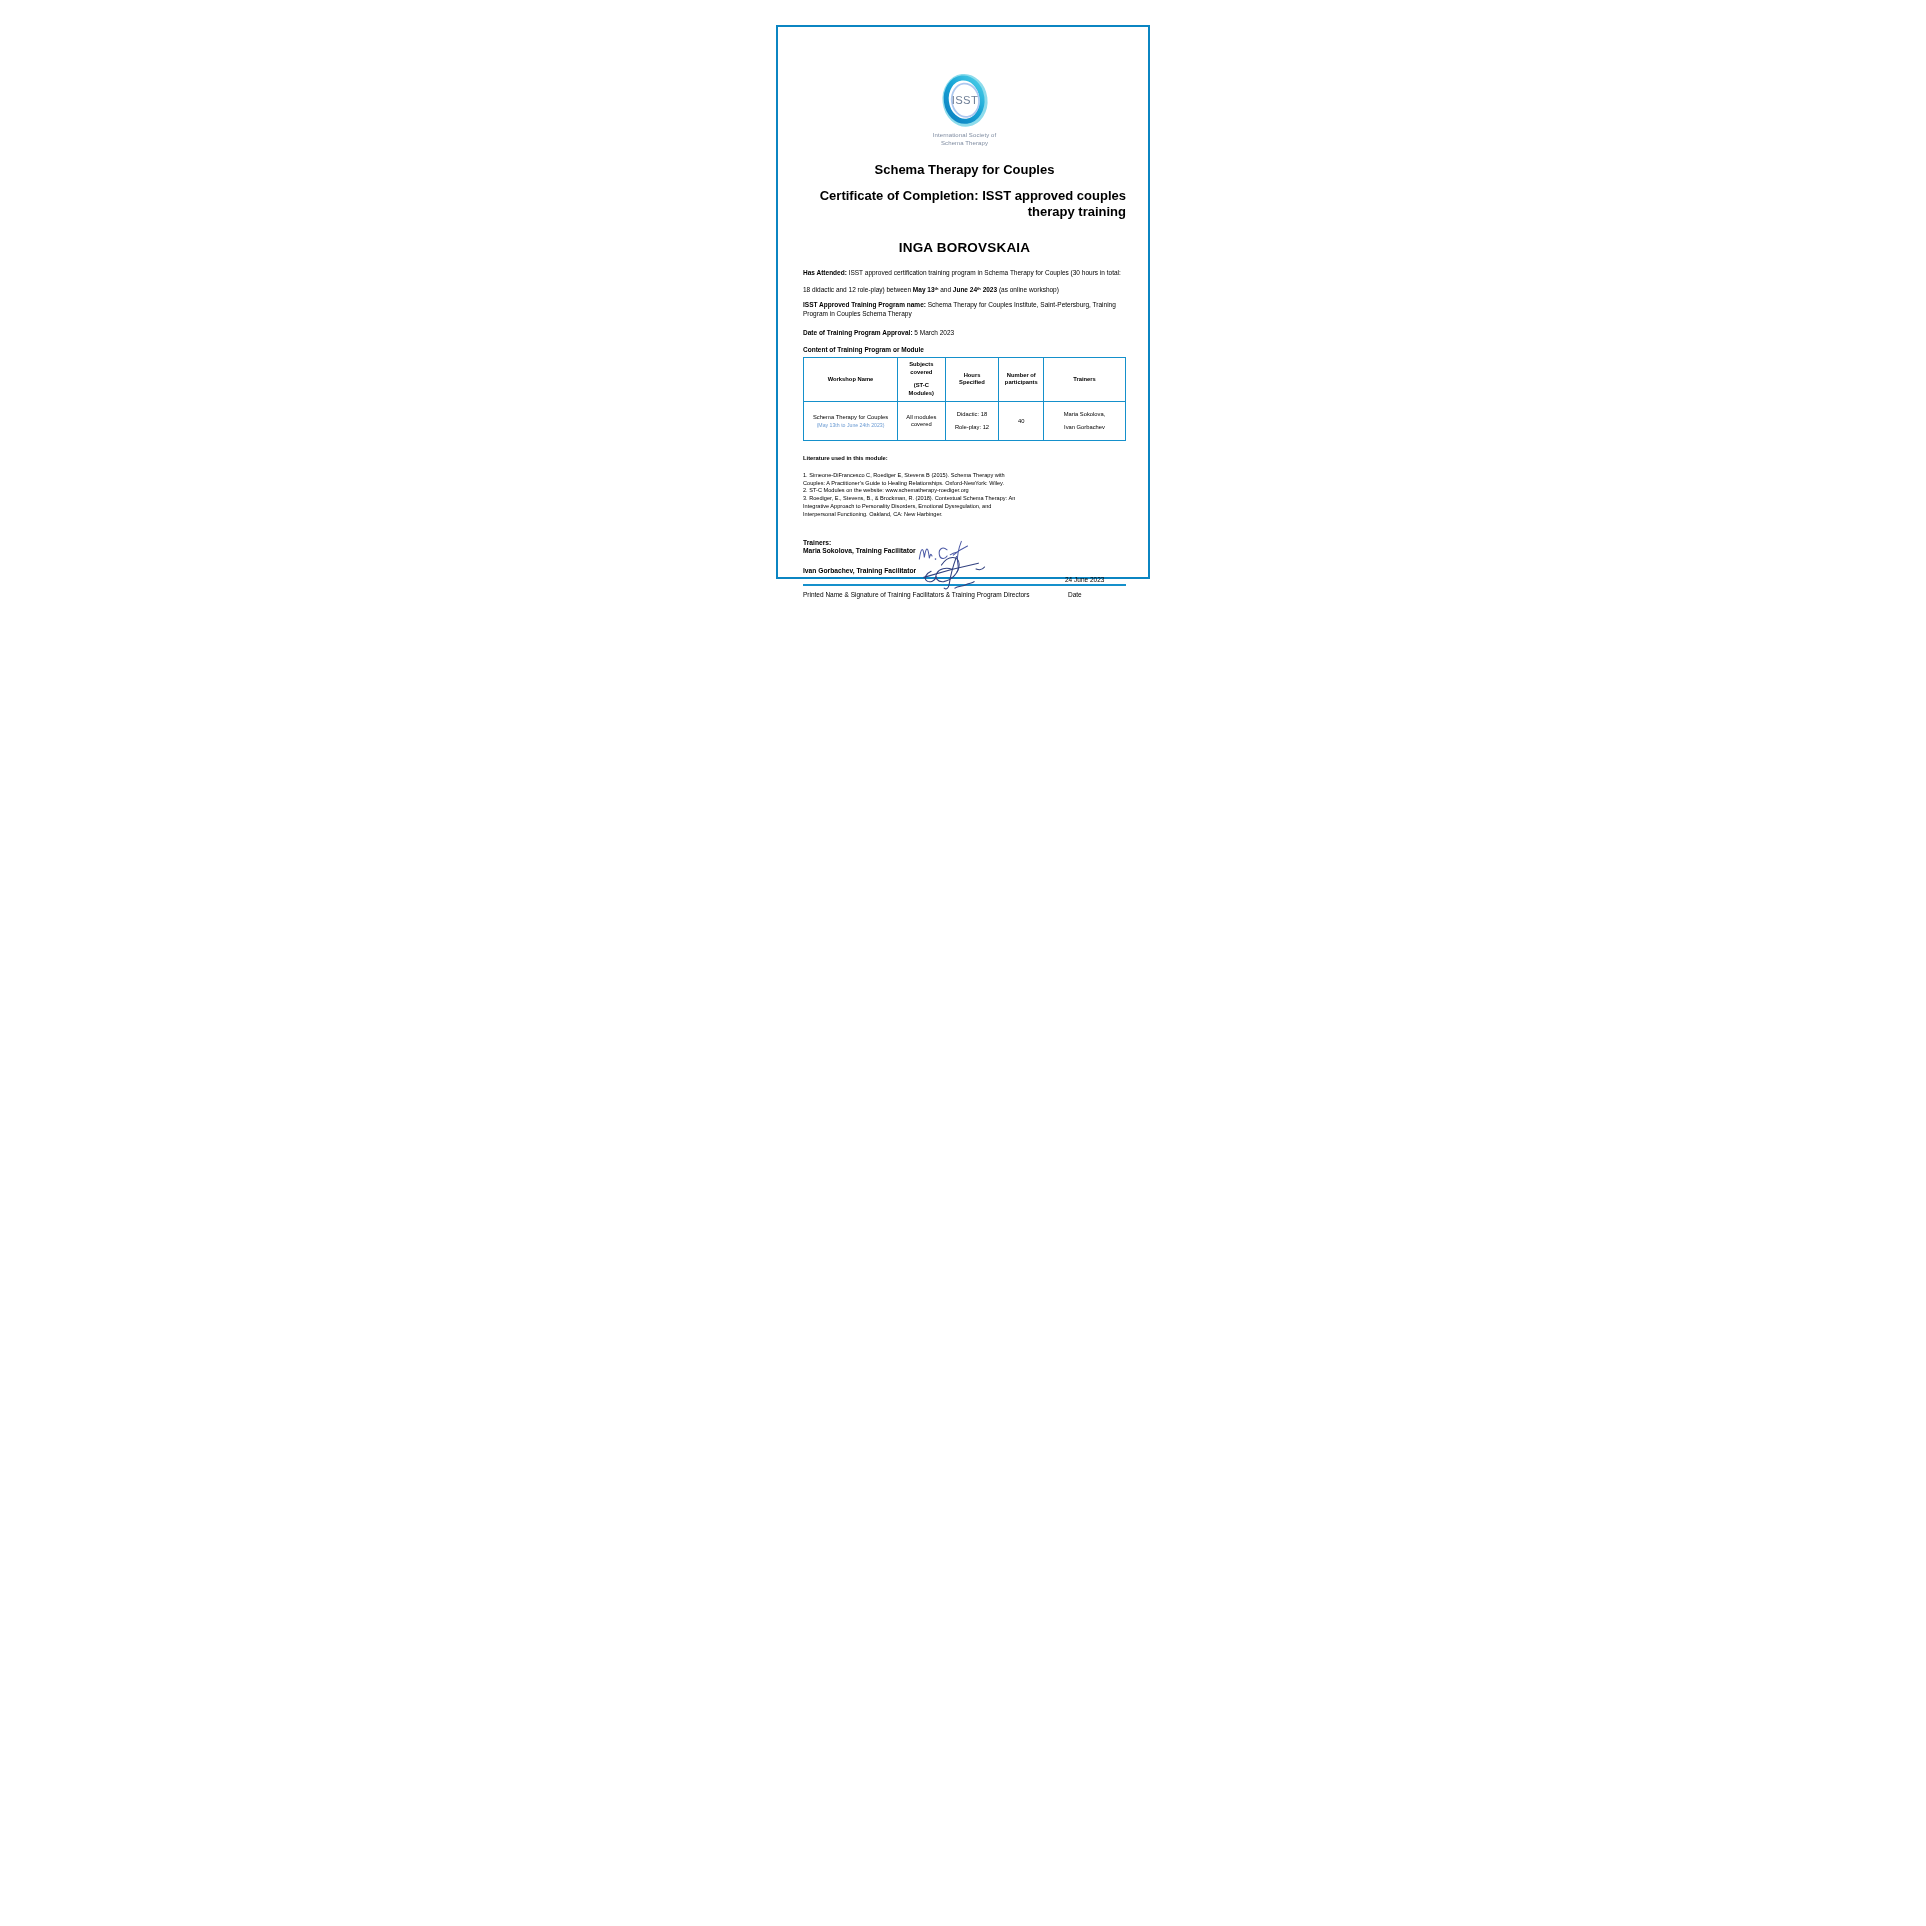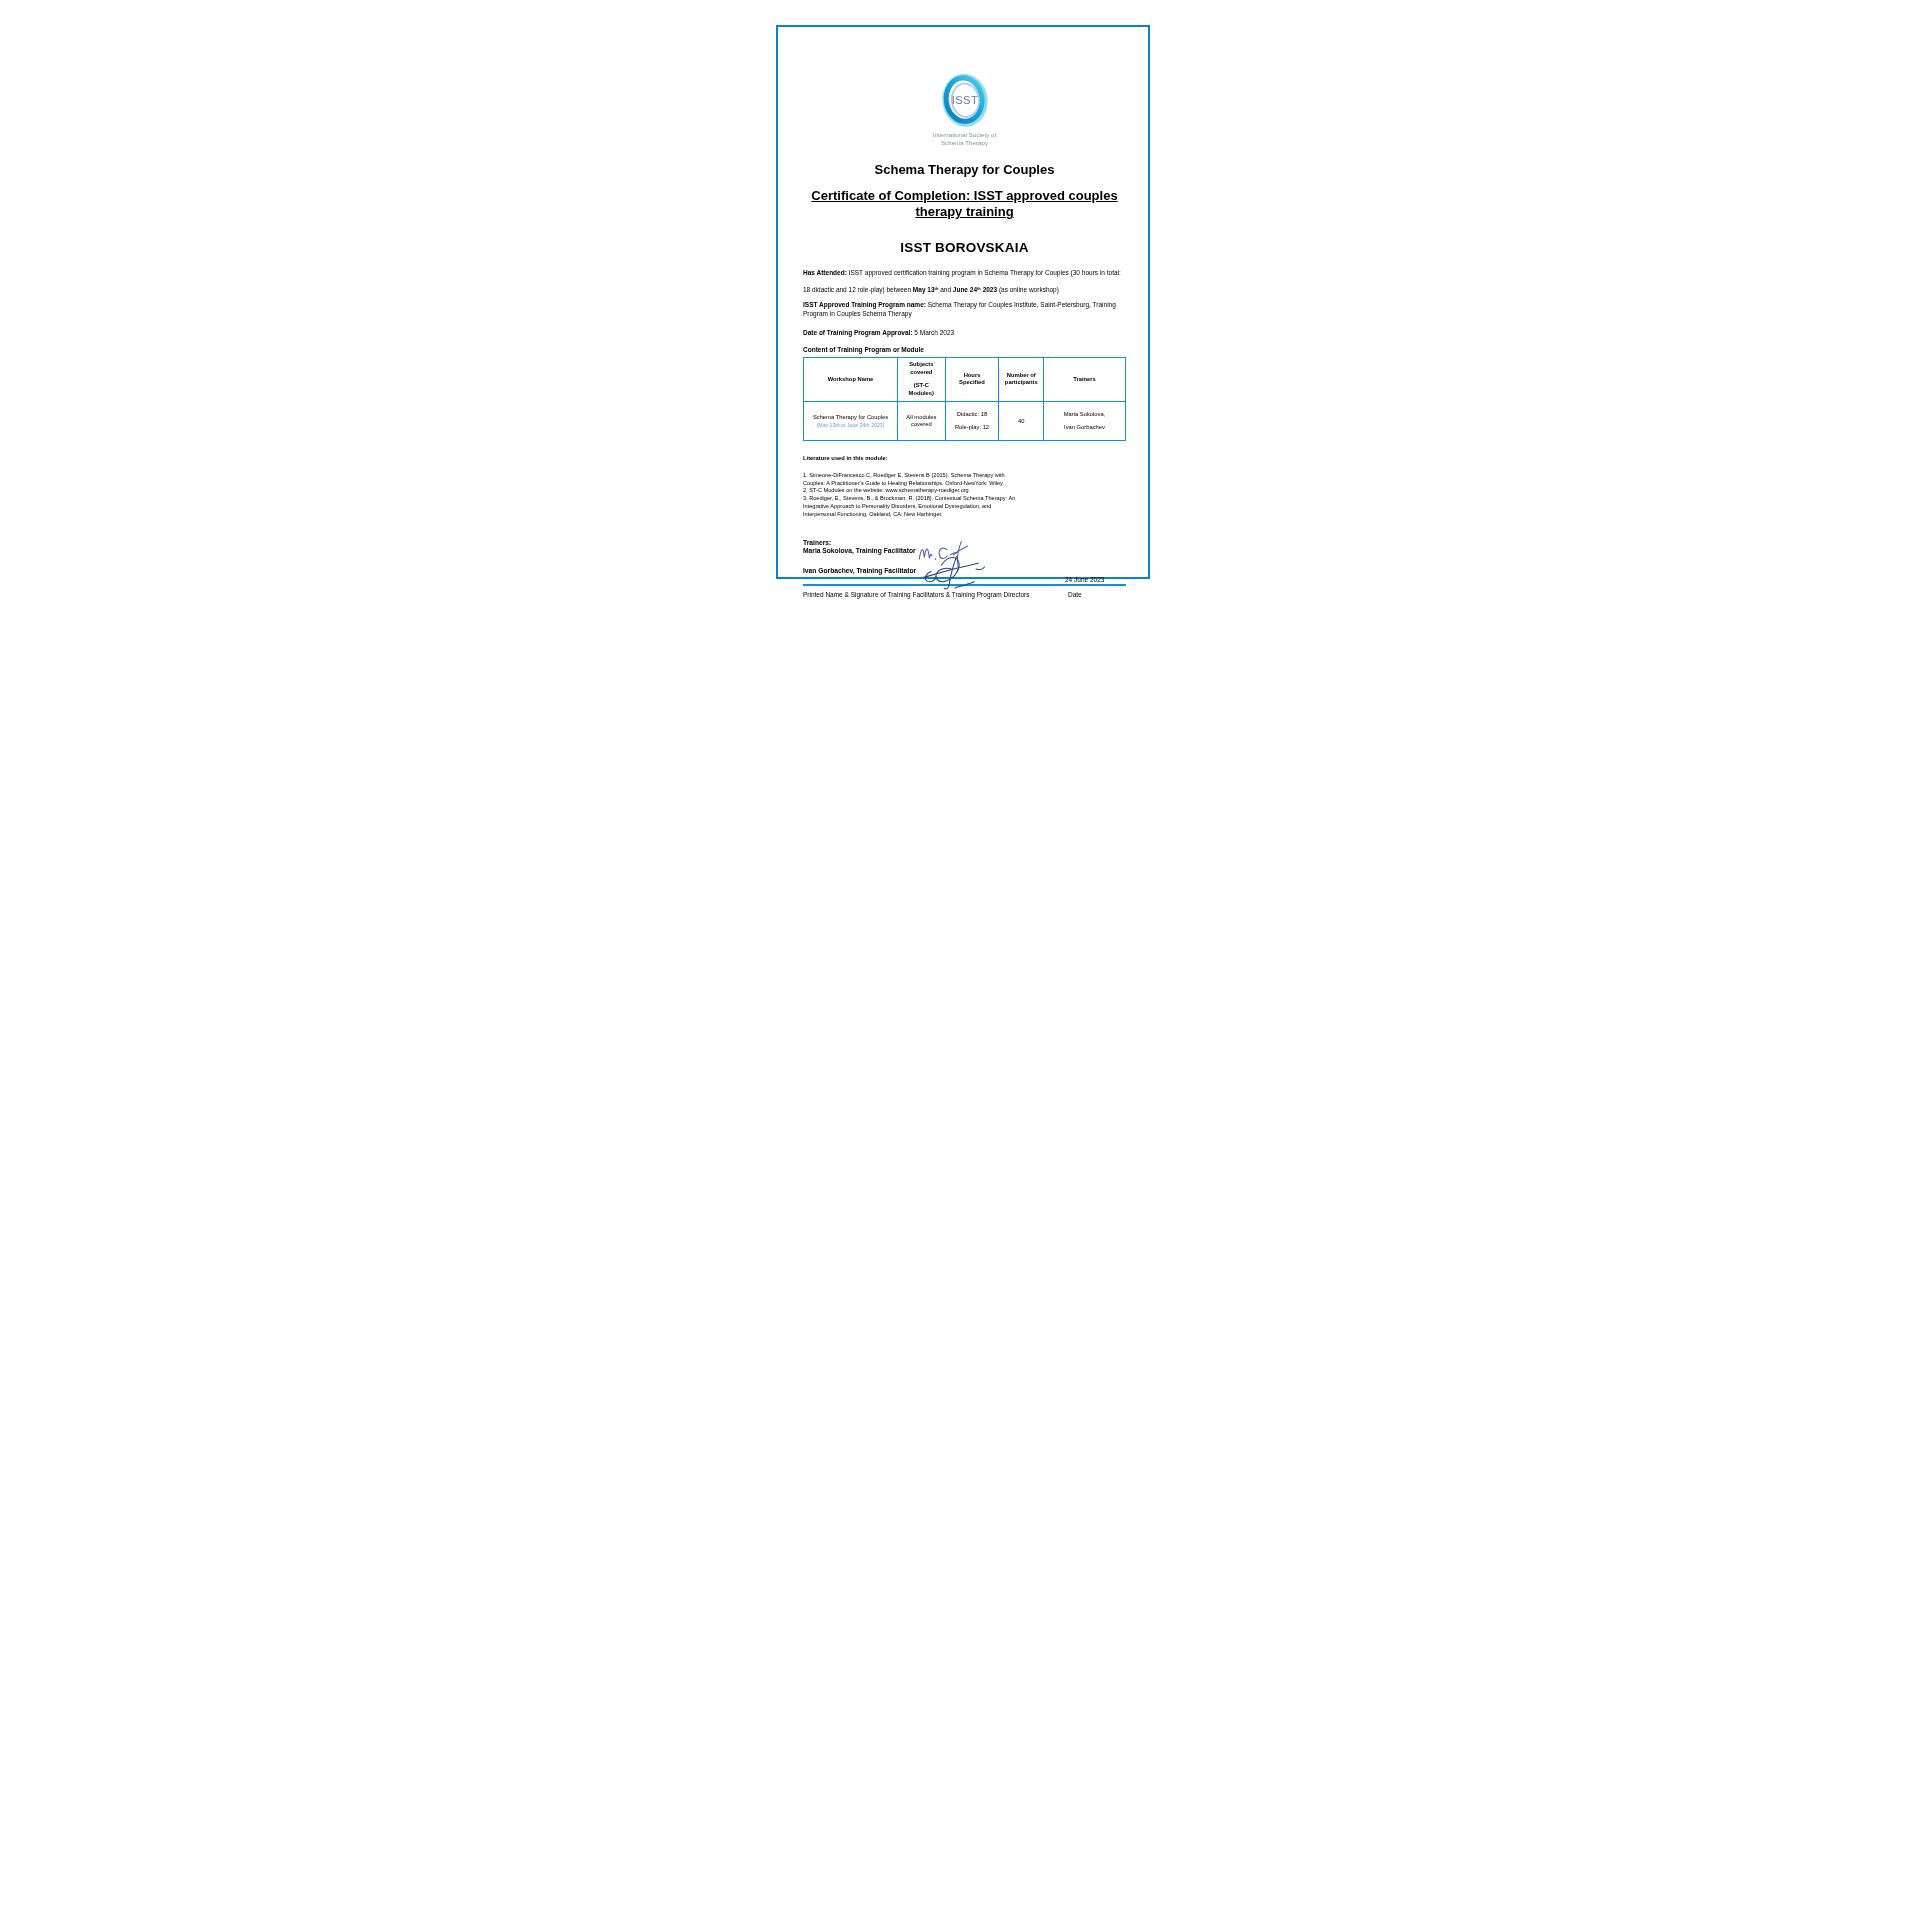--- a/index.html
+++ b/index.html
@@ -21,21 +21,21 @@
     position:absolute; left:25.4px; top:25.4px; right:25px; bottom:20px;
     border:2.7px solid var(--frame-blue,#0b85c2); pointer-events:none;
   }
   .content { position:absolute; left:52px; top:40px; width:323px; }
 
   .logo-wrap { margin-top:30px; text-align:center; }
   .org-name { margin-top:2.3px; text-align:center; font-size:6px; line-height:1.3;
               color:var(--org-text,#7e8ba0); letter-spacing:0.1px; }
 
   .title    { margin-top:14px; text-align:center; font-size:13px; font-weight:bold; }
-  .subtitle { margin-top:10.8px; text-align:center; font-size:13px; font-weight:bold; line-height:1.28;text-decoration:underline; }
+  .subtitle { margin-top:10.8px; text-align:right; font-size:13px; font-weight:bold; line-height:1.28; }
   .recipient{ margin-top:19px; text-align:center; font-size:13.5px; font-weight:bold; letter-spacing:0.2px; }
 
   .para1 { margin-top:10px; font-size:6.5px; line-height:2.55; }
   .para2 { margin-top:3.1px;  font-size:6.5px; line-height:1.35; }
   .approval { margin-top:10px; font-size:6.5px; }
   b { font-weight:bold; }
   .sup { font-weight:bold; font-size:0.62em; position:relative; top:-0.48em; }
 
   .tbl-heading { margin-top:10px; font-size:6.5px; font-weight:bold; }
 
@@ -100,21 +100,21 @@
         <text x="67" y="88" text-anchor="middle" font-size="29" letter-spacing="1" fill="var(--logo-text,#6e7e96)" font-family="Liberation Sans, DejaVu Sans, sans-serif">ISST</text>
       </svg>
       <div class="org-name">
         <div>International Society of</div>
         <div>Schema Therapy</div>
       </div>
     </div>
 
     <div class="title">Schema Therapy for Couples</div>
     <div class="subtitle">Certificate of Completion: ISST approved couples therapy training</div>
-    <div class="recipient">ISST BOROVSKAIA</div>
+    <div class="recipient">INGA BOROVSKAIA</div>
 
     <p class="para1"><b>Has Attended:</b><span> ISST approved certification training program in Schema Therapy for Couples (30 hours in total: 18 didactic and 12 role-play) between </span><b>May 13</b><span class="sup">th</span><span> and </span><b>June 24</b><span class="sup">th</span><span> </span><b>2023</b><span> (as online workshop)</span></p>
 
     <p class="para2"><b>ISST Approved Training Program name:</b><span> Schema Therapy for Couples Institute, Saint-Petersburg, Training Program in Couples Schema Therapy</span></p>
 
     <p class="approval"><b>Date of Training Program Approval:</b><span> 5 March 2023</span></p>
 
     <div class="tbl-heading">Content of Training Program or Module</div>
     <div class="t-outer">
       <div class="t-row t-head">

